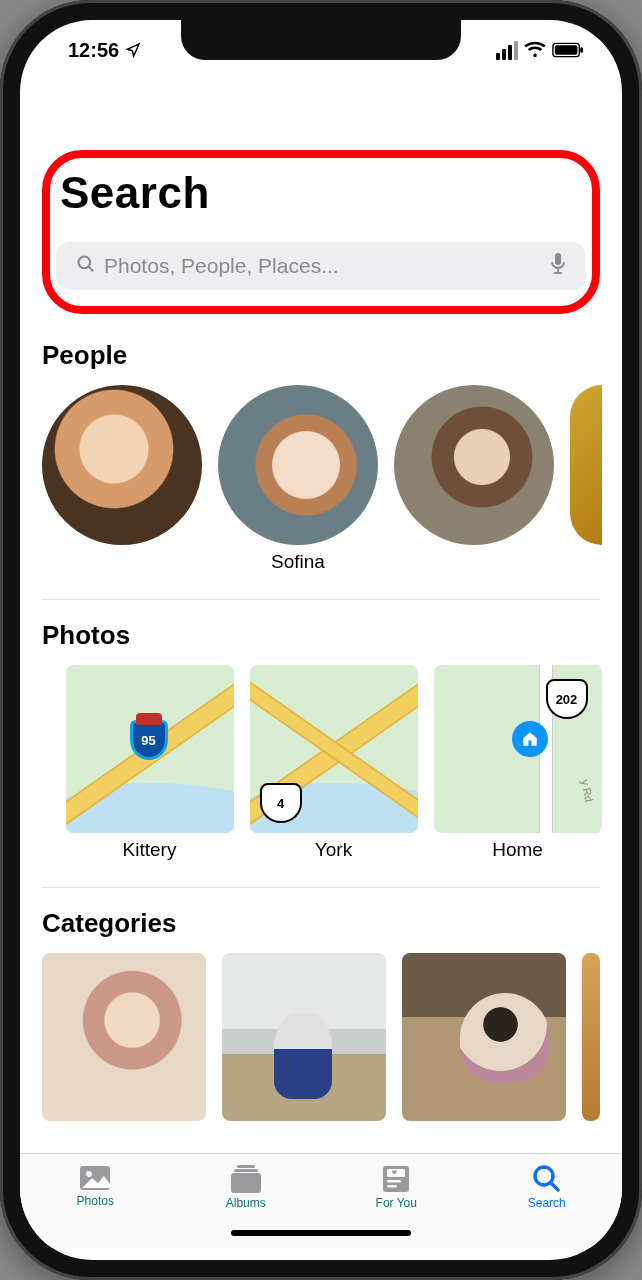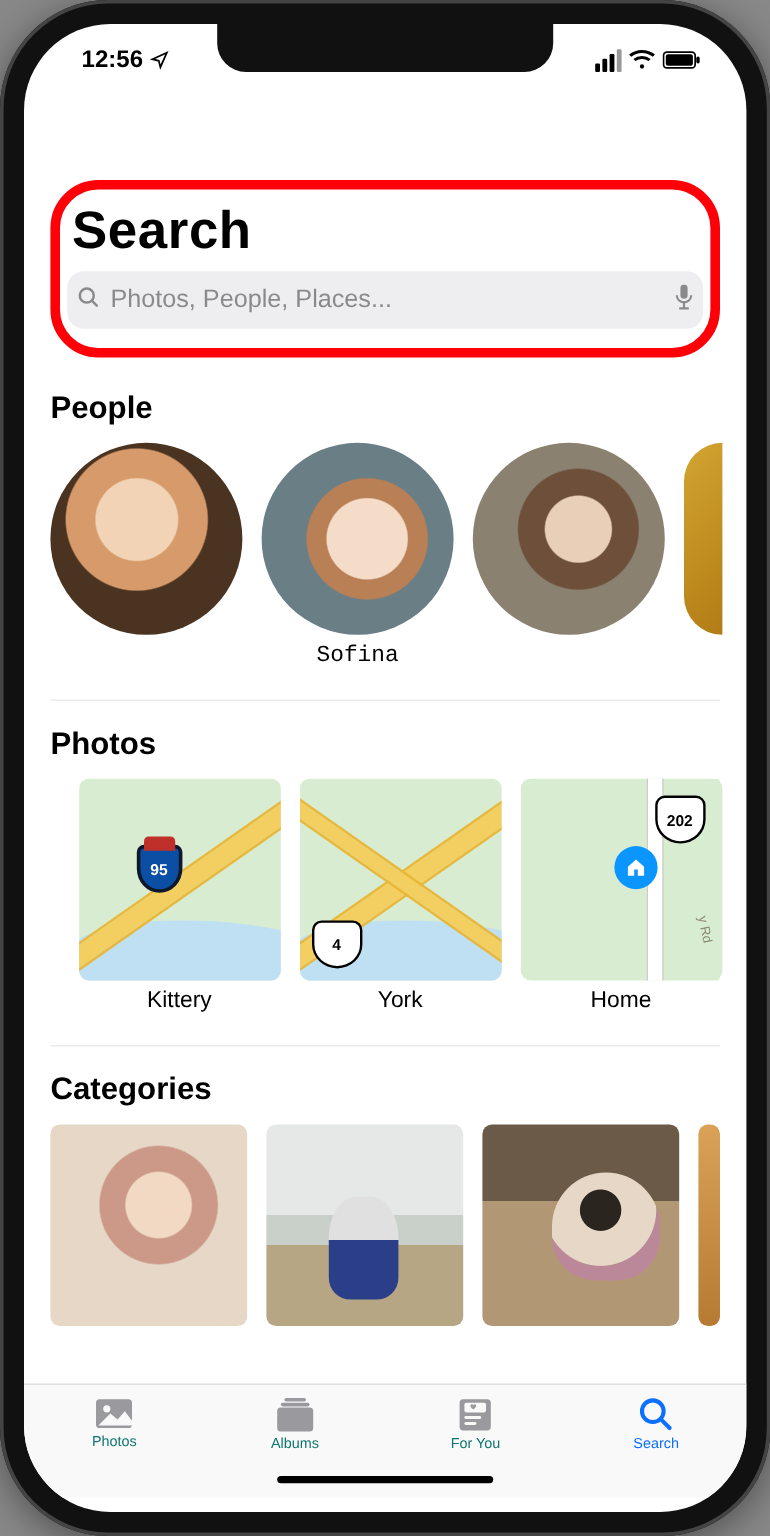--- a/index.html
+++ b/index.html
@@ -64,27 +64,27 @@
     padding: 10px 6px 16px 6px;
     margin-top: 70px;
   }
   .page-title {
     font-size: 44px;
     font-weight: 700;
     letter-spacing: 0.5px;
     padding-left: 4px;
   }
   .search-field {
-    margin-top: 8px;
+    margin-top: 24px;
     display: flex;
     align-items: center;
     background: #eeeef0;
     border-radius: 14px;
     height: 48px;
-    padding: 0 8px;
+    padding: 0 20px;
     gap: 8px;
   }
   .search-field input {
     flex: 1;
     border: none;
     background: transparent;
     font-size: 21px;
     color: #333;
     outline: none;
   }
@@ -100,21 +100,20 @@
     font-weight: 700;
   }
   .hrow {
     display: flex;
     gap: 16px;
     margin-top: 14px;
   }
   .person {
     display:flex; flex-direction:column; align-items:center;
     width: 168px;
-    font-family: Liberation Mono, monospace;
   }
   .avatar {
     width: 160px; height: 160px; border-radius: 50%;
     background: linear-gradient(135deg,#caa,#887);
     flex: 0 0 auto;
   }
   .av1 { background: radial-gradient(circle at 45% 40%, #f2d3b5 0 26%, #d79a6a 27% 45%, #4a3320 46% 100%); }
   .av2 { background: radial-gradient(circle at 55% 50%, #f4dcc9 0 28%, #b97f55 29% 42%, #6a7e86 43% 100%); }
   .av3 { background: radial-gradient(circle at 55% 45%, #e9cfb7 0 22%, #6d4f3a 23% 40%, #8a8170 41% 100%); }
   .av4 { background: linear-gradient(135deg,#d2a531,#b27c14); width:32px; border-radius:80px 0 0 80px; height:160px; }
@@ -127,21 +126,21 @@
   .map {
     width: 168px; height: 168px; border-radius: 8px;
     background: #d7ecd1;
     position: relative;
     overflow:hidden;
   }
   .map .road { position:absolute; background:#f3cf62; }
   .map .road.diag { width:260px; height:16px; transform:rotate(-35deg); top:70px; left:-30px; outline:2px solid #e7b83c; }
   .map .road.diagB { width:260px; height:12px; transform:rotate(35deg); top:90px; left:-30px; outline:2px solid #e7b83c; }
   .map .water { position:absolute; background:#bfe0f3; width:140%; height:70px; bottom:-20px; left:-10px; border-radius:40% 60% 0 0; }
-  .map .shield { position:absolute; top:55px; left:48px; width:38px; height:40px; background:#0a4fa3; color:#fff; font-weight:700; font-size:13px; border-radius:6px 6px 50% 50%; display:flex; align-items:center; justify-content:center; border:3px solid #0f172a; }
+  .map .shield { position:absolute; top:55px; left:64px; width:38px; height:40px; background:#0a4fa3; color:#fff; font-weight:700; font-size:13px; border-radius:6px 6px 50% 50%; display:flex; align-items:center; justify-content:center; border:3px solid #0ea5e9; }
   .map .shield .top { position:absolute; top:-10px; left:3px; right:3px; height:12px; background:#c0302b; border-radius:4px 4px 0 0; }
   .map .usroute { position:absolute; top:14px; right:14px; width:42px; height:40px; background:#fff; border:2px solid #000; border-radius:8px 8px 50% 50%; font-size:13px; font-weight:700; display:flex; align-items:center; justify-content:center; }
   .map .home { position:absolute; top:56px; left:78px; width:36px; height:36px; border-radius:50%; background:#0a95ff; display:flex; align-items:center; justify-content:center; color:#fff; }
   .map .rdlabel { position:absolute; right:18px; bottom:30px; font-size:11px; color:#8a8a70; transform:rotate(78deg); transform-origin:right bottom; }
   .place-name { margin-top:6px; font-size:19px; }
   .cat {
     width: 168px; height:168px; border-radius:8px; background:#9a9;
   }
   .cat1 { background: radial-gradient(circle at 55% 40%, #f2d9c4 0 20%, #c98 21% 36%, #e6d7c6 37% 100%); }
   .cat2 { background: linear-gradient(#e5e8e6 0 45%, #c9cfc9 45% 60%, #b7a684 60% 100%); position:relative; }

